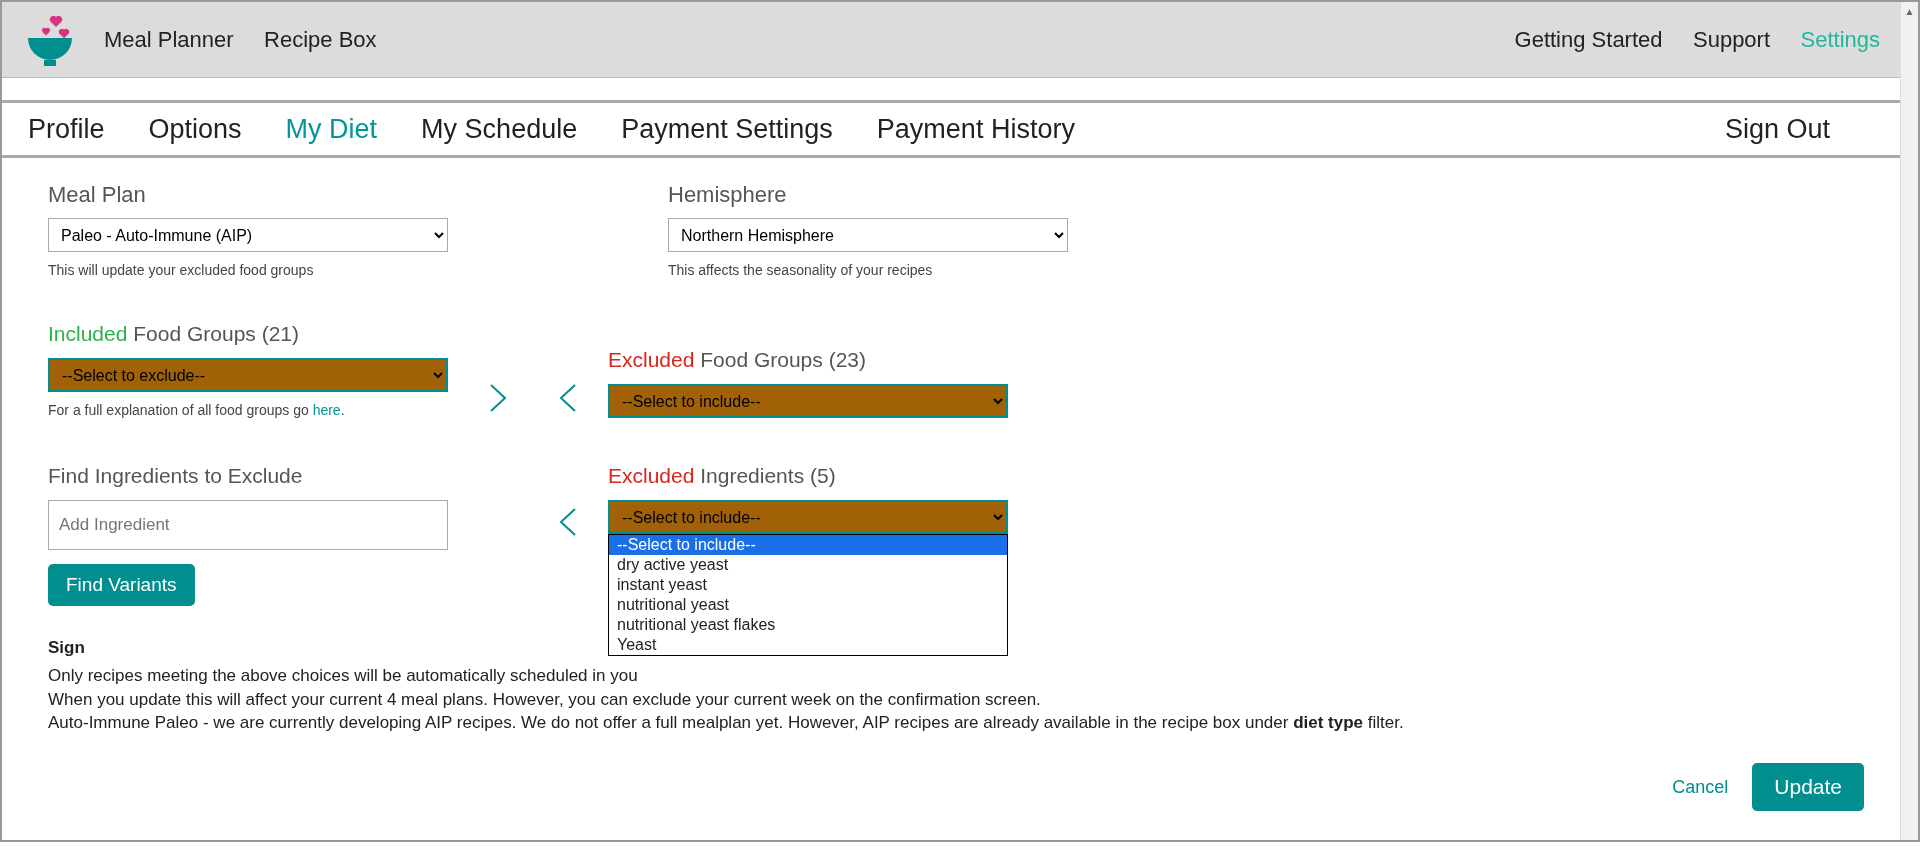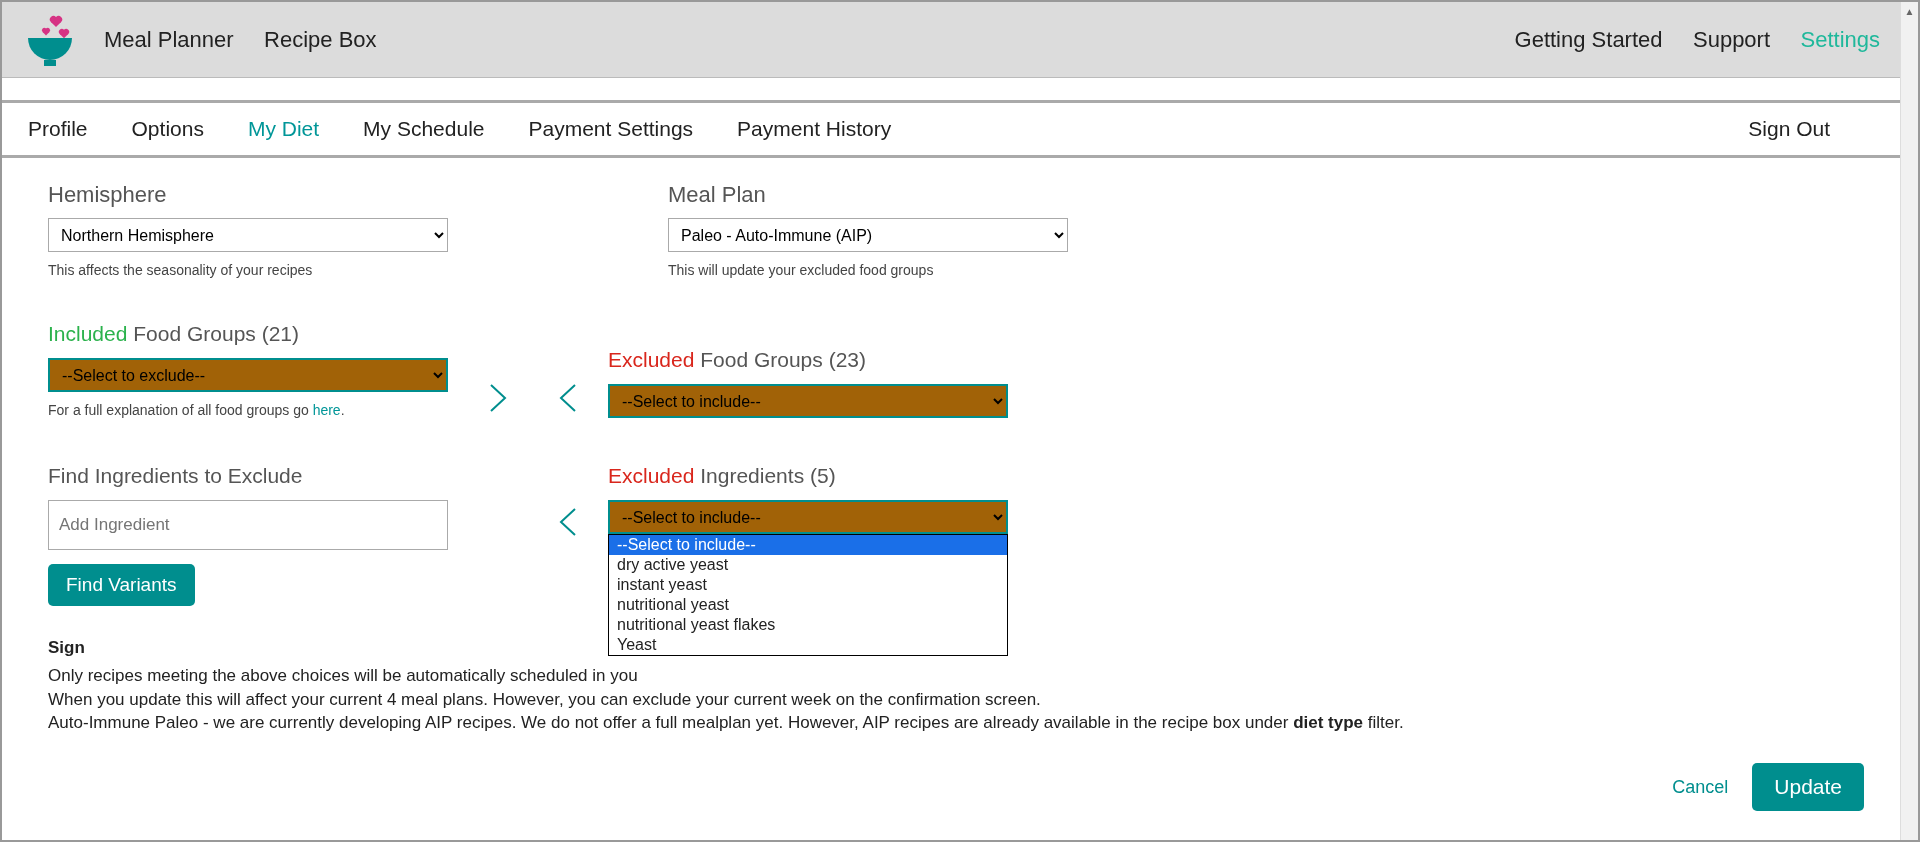--- a/index.html
+++ b/index.html
@@ -16,21 +16,21 @@
   .heart::before { left:-6px; top:0;}
   .heart::after { top:-6px; left:0;}
   .heart.h1 { top:2px; left:26px; transform:rotate(45deg) scale(.6);}
   .heart.h2 { top:14px; left:34px; transform:rotate(45deg) scale(.5);}
   .heart.h3 { top:12px; left:16px; transform:rotate(45deg) scale(.4);}
   .nav-left a, .nav-right a { color:#222; text-decoration:none; font-size:22px; margin-right:26px; cursor:pointer;}
   .nav-right { margin-left:auto;}
   .nav-right a:last-child { margin-right:0;}
   .nav-right a.active { color:#1fb89b;}
   .subnav { display:flex; align-items:center; padding:0 26px; margin:22px 18px 0 0; border-top:3px solid #aaa; border-bottom:3px solid #aaa; height:58px;}
-  .subnav a { color:#222; text-decoration:none; font-size:21px; margin-right:44px; cursor:pointer;}
+  .subnav a { color:#222; text-decoration:none; font-size:27px; margin-right:44px; cursor:pointer;}
   .subnav a.active { color:#009698;}
   .subnav .spacer { flex:1;}
   .content { padding:24px 26px 0 46px; margin-right:18px;}
   .row { display:flex;}
   .col { width:580px;}
   .col + .col { margin-left:40px;}
   h3 { font-weight:normal; font-size:22px; color:#555; margin:0 0 10px;}
   .select-plain { width:400px; height:34px; border:1px solid #aaa; font-size:16px; padding:0 8px; background:#fff;}
   .select-teal { width:400px; height:34px; border:2px solid #008e8e; font-size:16px; padding:0 8px; background:#a16207;}
   .helper { font-size:14px; color:#444; margin-top:10px; }
@@ -93,32 +93,32 @@
     <a>Payment Settings</a>
     <a>Payment History</a>
     <div class="spacer"></div>
     <a>Sign Out</a>
   </div>
 
   <div class="content">
 
     <div class="row">
       <div class="col">
+        <h3>Meal Plan</h3>
+        <select class="select-plain">
+          <option>Paleo - Auto-Immune (AIP)</option>
+        </select>
+        <div class="helper">This will update your excluded food groups</div>
+      </div>
+      <div class="col">
         <h3>Hemisphere</h3>
         <select class="select-plain">
           <option>Northern Hemisphere</option>
         </select>
         <div class="helper">This affects the seasonality of your recipes</div>
-      </div>
-      <div class="col">
-        <h3>Meal Plan</h3>
-        <select class="select-plain">
-          <option>Paleo - Auto-Immune (AIP)</option>
-        </select>
-        <div class="helper">This will update your excluded food groups</div>
       </div>
     </div>
 
     <div class="groups-row">
       <div class="left-block">
         <h4 class="section-title">
           <span class="included">Included</span>
           <span>Food Groups</span>
           <span>(21)</span>
         </h4>

